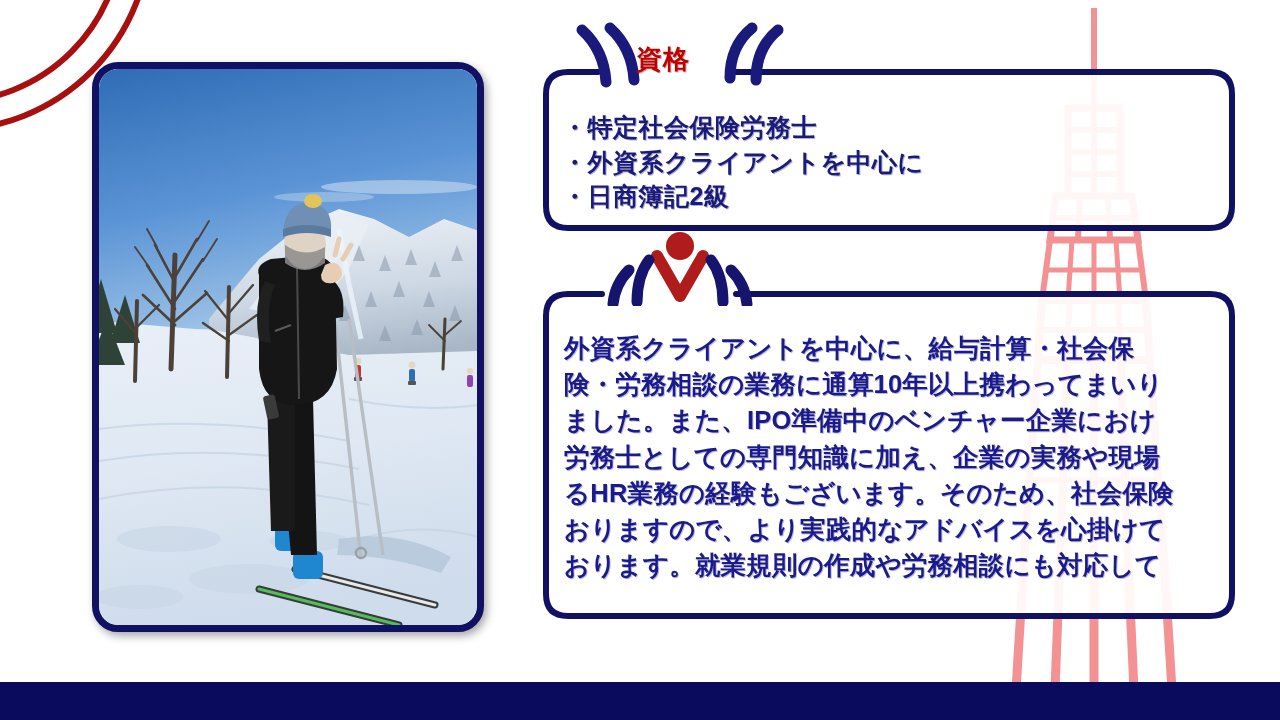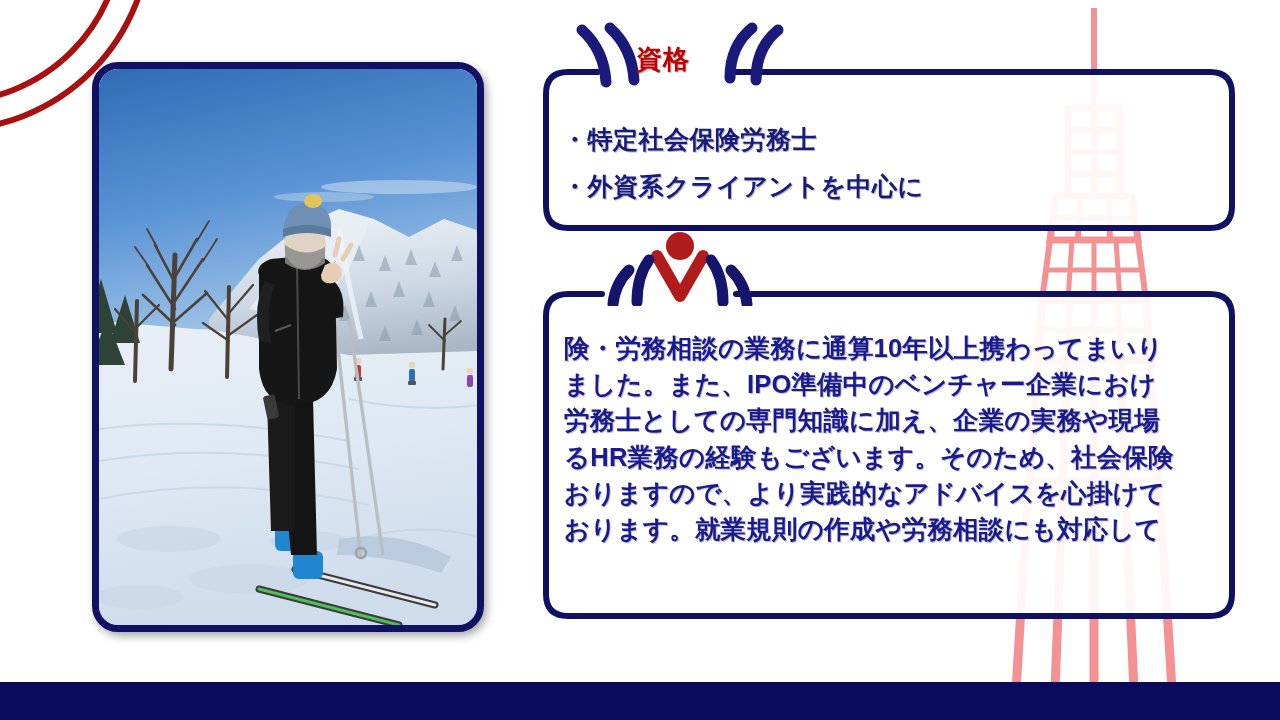--- a/index.html
+++ b/index.html
@@ -104,21 +104,20 @@
     right: 14px;
     color: #1A1A7A;
     font-size: 25px;
     font-weight: bold;
     line-height: 1.38;
     letter-spacing: 0.5px;
   }
   .qual-list div {
     white-space: nowrap;
     text-shadow: 1px 1px 0 rgba(30,30,120,0.35);
-    margin-top: 12px;
   }
 
   .intro-text {
     position: absolute;
     left: 24px;
     top: 42px;
     right: 22px;
     color: #1A1A8C;
     font-size: 25.5px;
     font-weight: bold;
@@ -363,20 +362,21 @@
           <path d="M186 58 Q186 26 208 8"></path>
         </g>
       </svg>
     </div>
 
     <div class="qual-title">資格</div>
 
     <div class="qual-list">
       <div>・特定社会保険労務士</div>
       <div>・外資系クライアントを中心に</div>
+      <div>・日商簿記2級</div>
     </div>
   </div>
 
   <div class="panel" id="panel-intro">
     <svg class="frame" width="698" height="336" viewBox="0 0 698 336">
       <path d="M196 6 L670 6 Q692 6 692 28 L692 306 Q692 328 670 328 L28 328 Q6 328 6 306 L6 28 Q6 6 28 6 L62 6" fill="#ffffff" fill-opacity="0.92" stroke="#111163" stroke-width="6" stroke-linecap="round"></path>
     </svg>
 
     <div class="deco-marks" id="intro-marks">
       <svg width="190" height="76" viewBox="0 0 190 76">
@@ -388,20 +388,21 @@
         <g stroke="#15156E" stroke-width="11" fill="none" stroke-linecap="round">
           <path d="M64 30 Q52 46 52 72"></path>
           <path d="M44 40 Q30 54 28 74"></path>
           <path d="M126 30 Q138 46 138 72"></path>
           <path d="M146 40 Q160 54 162 74"></path>
         </g>
       </svg>
     </div>
 
     <div class="intro-text">
+      <div>外資系クライアントを中心に、給与計算・社会保</div>
       <div>険・労務相談の業務に通算10年以上携わってまいり</div>
       <div>ました。また、IPO準備中のベンチャー企業におけ</div>
       <div>労務士としての専門知識に加え、企業の実務や現場</div>
       <div>るHR業務の経験もございます。そのため、社会保険</div>
       <div>おりますので、より実践的なアドバイスを心掛けて</div>
       <div>おります。就業規則の作成や労務相談にも対応して</div>
     </div>
   </div>
 
   <div class="bottom-bar"></div>

